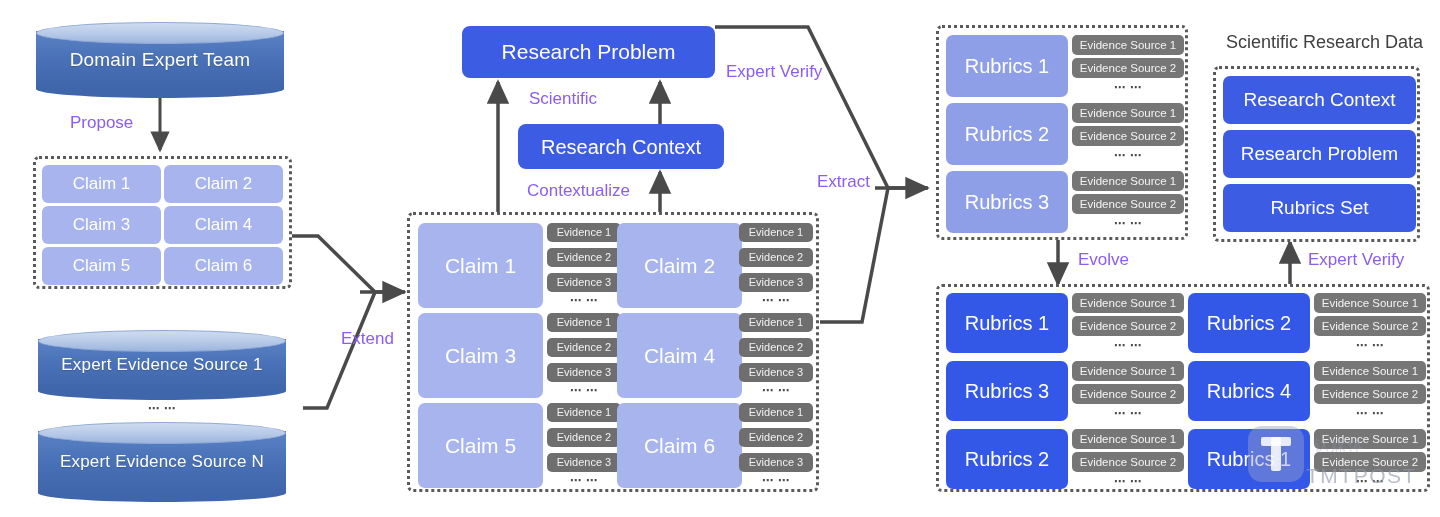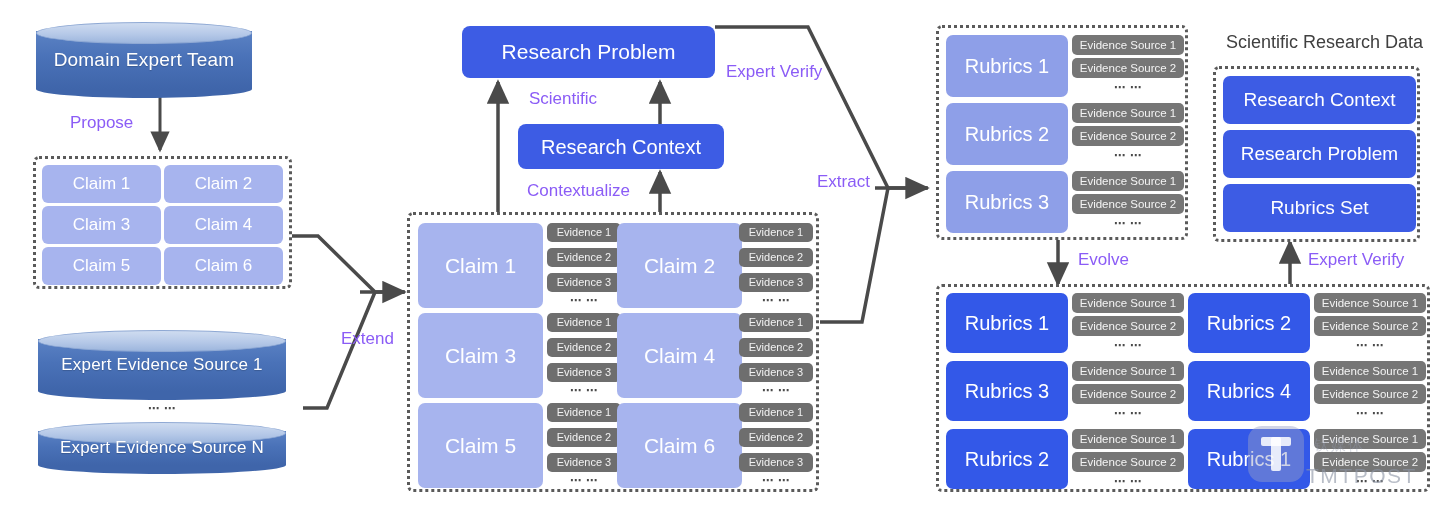--- a/index.html
+++ b/index.html
@@ -122,21 +122,21 @@
 
     <path d="M715,27 L808,27 L888,188 L928,188" stroke="#4a4a4a" stroke-width="3.5" fill="none"></path>
     <path d="M820,322 L862,322 L888,188" stroke="#4a4a4a" stroke-width="3.5" fill="none"></path>
     <path d="M875,188 L927,188" stroke="#4a4a4a" stroke-width="3.5" fill="none" marker-end="url(#ah)"></path>
 
     <path d="M1058,240 L1058,284" stroke="#4a4a4a" stroke-width="3.5" fill="none" marker-end="url(#ah)"></path>
 
     <path d="M1290,284 L1290,242" stroke="#4a4a4a" stroke-width="3.5" fill="none" marker-end="url(#ah)"></path>
   </svg>
 
-  <div class="cyl" style="left:36px;top:22px;width:216px;height:76px;">
+  <div class="cyl" style="left:36px;top:22px;width:248px;height:76px;">
     <div class="bot"></div>
     <div class="body"></div>
     <div class="top"></div>
     <div class="cap">Domain Expert Team</div>
   </div>
 
   <div class="lbl" style="left:70px;top:113px;">Propose</div>
 
   <div class="dotbox" style="left:33px;top:156px;width:259px;height:133px;">
     <div class="box claim abs" style="left:6px;top:6px;width:119px;height:38px;">Claim 1</div>
@@ -149,21 +149,21 @@
 
   <div class="cyl" style="left:38px;top:330px;width:248px;height:70px;">
     <div class="bot"></div>
     <div class="body"></div>
     <div class="top"></div>
     <div class="cap" style="font-size:17px;">Expert Evidence Source 1</div>
   </div>
 
   <div class="dots" style="left:132px;top:400px;width:60px;height:16px;">⋯ ⋯</div>
 
-  <div class="cyl" style="left:38px;top:422px;width:248px;height:52px;">
+  <div class="cyl" style="left:38px;top:422px;width:248px;height:80px;">
     <div class="bot"></div>
     <div class="body"></div>
     <div class="top"></div>
     <div class="cap" style="font-size:17px;">Expert Evidence Source N</div>
   </div>
 
   <div class="lbl" style="left:341px;top:329px;">Extend</div>
 
   <div class="box deep" style="left:462px;top:26px;width:253px;height:52px;font-size:21px;">Research Problem</div>
 

